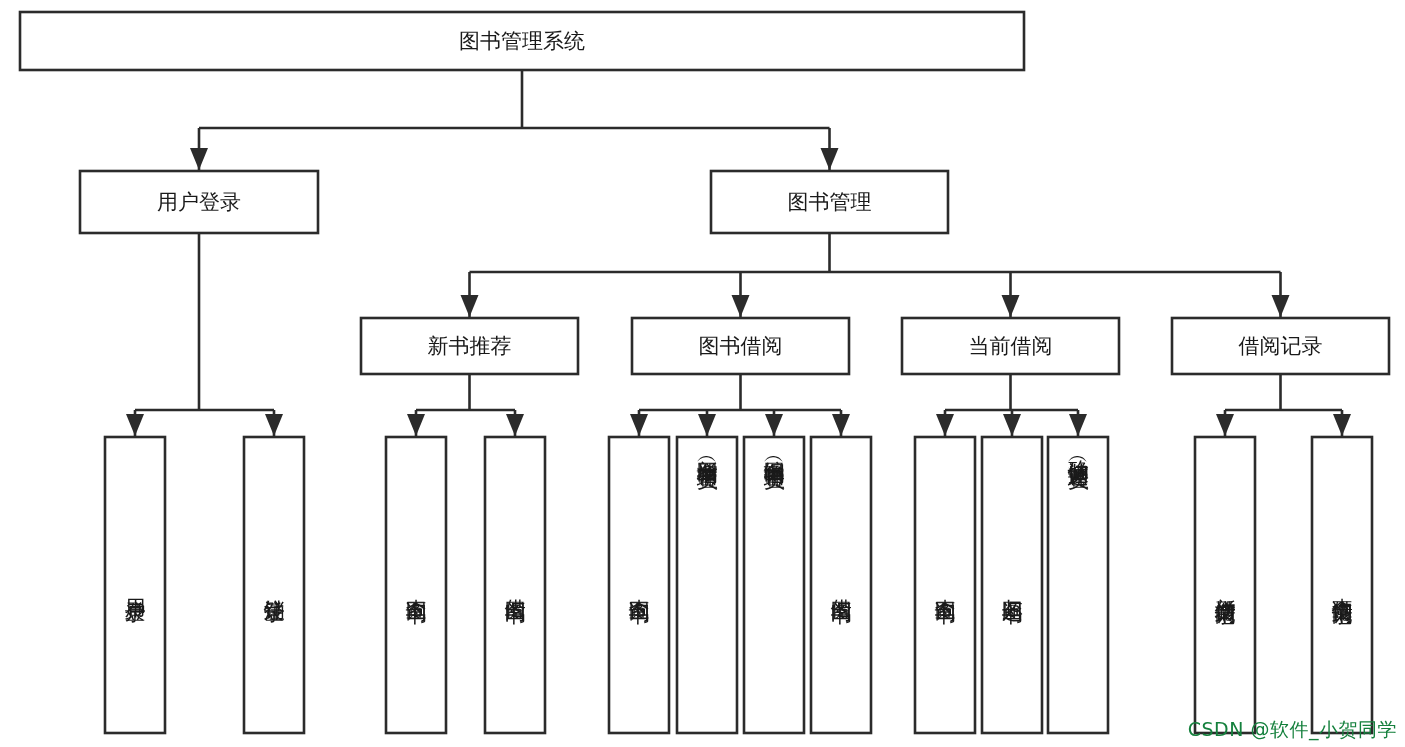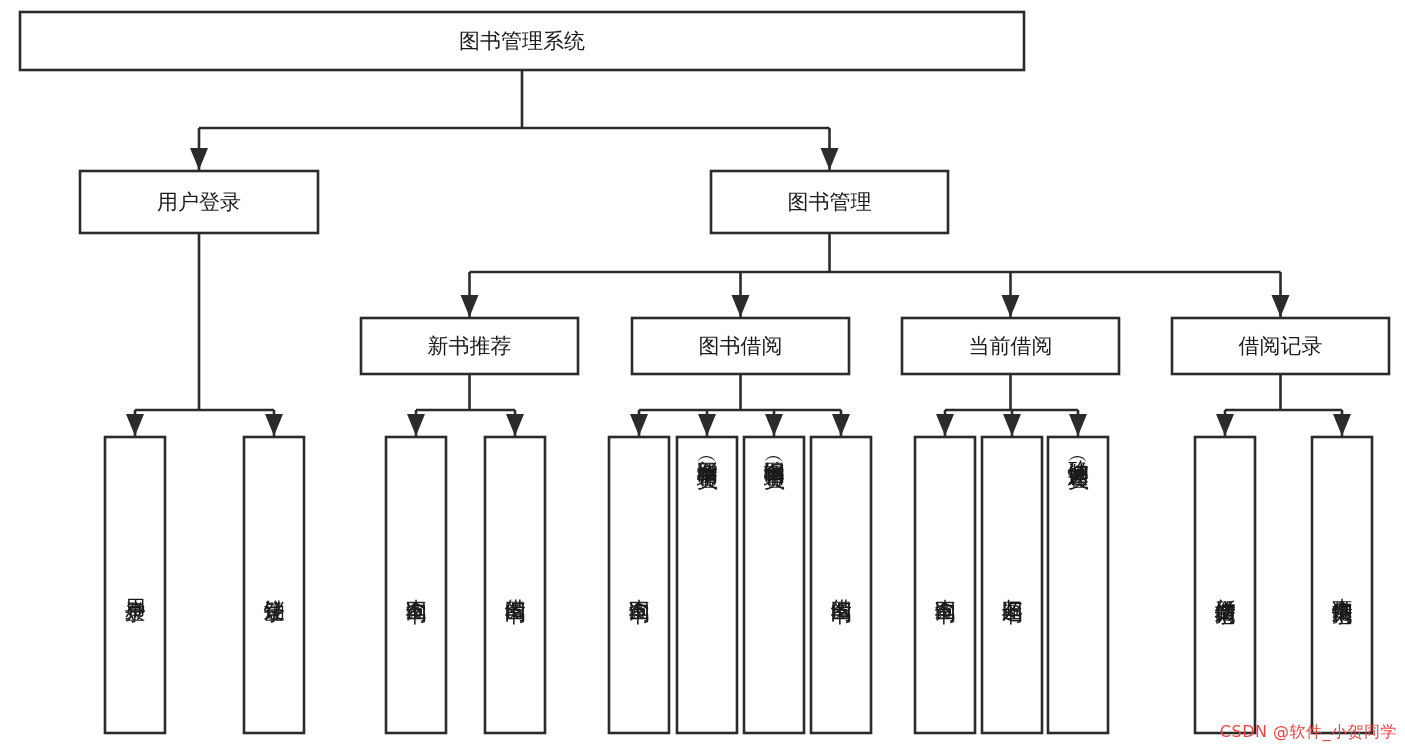--- a/index.html
+++ b/index.html
@@ -68,22 +68,22 @@
     position: absolute;
     display: flex;
     align-items: center;
     justify-content: center;
   }
   .watermark {
     position: absolute;
     right: 8px;
     bottom: 4px;
     font-family: "DejaVu Sans", "Liberation Sans", sans-serif;
-    font-size: 16px;
-    color: #ef4444;
+    font-size: 19px;
+    color: #15803d;
     letter-spacing: 0.5px;
     white-space: nowrap;
   }
 </style>
 </head>
 <body>
 
 <div id="diagram-root">
 
   <svg id="flow-svg" viewBox="0 0 1405 747">

